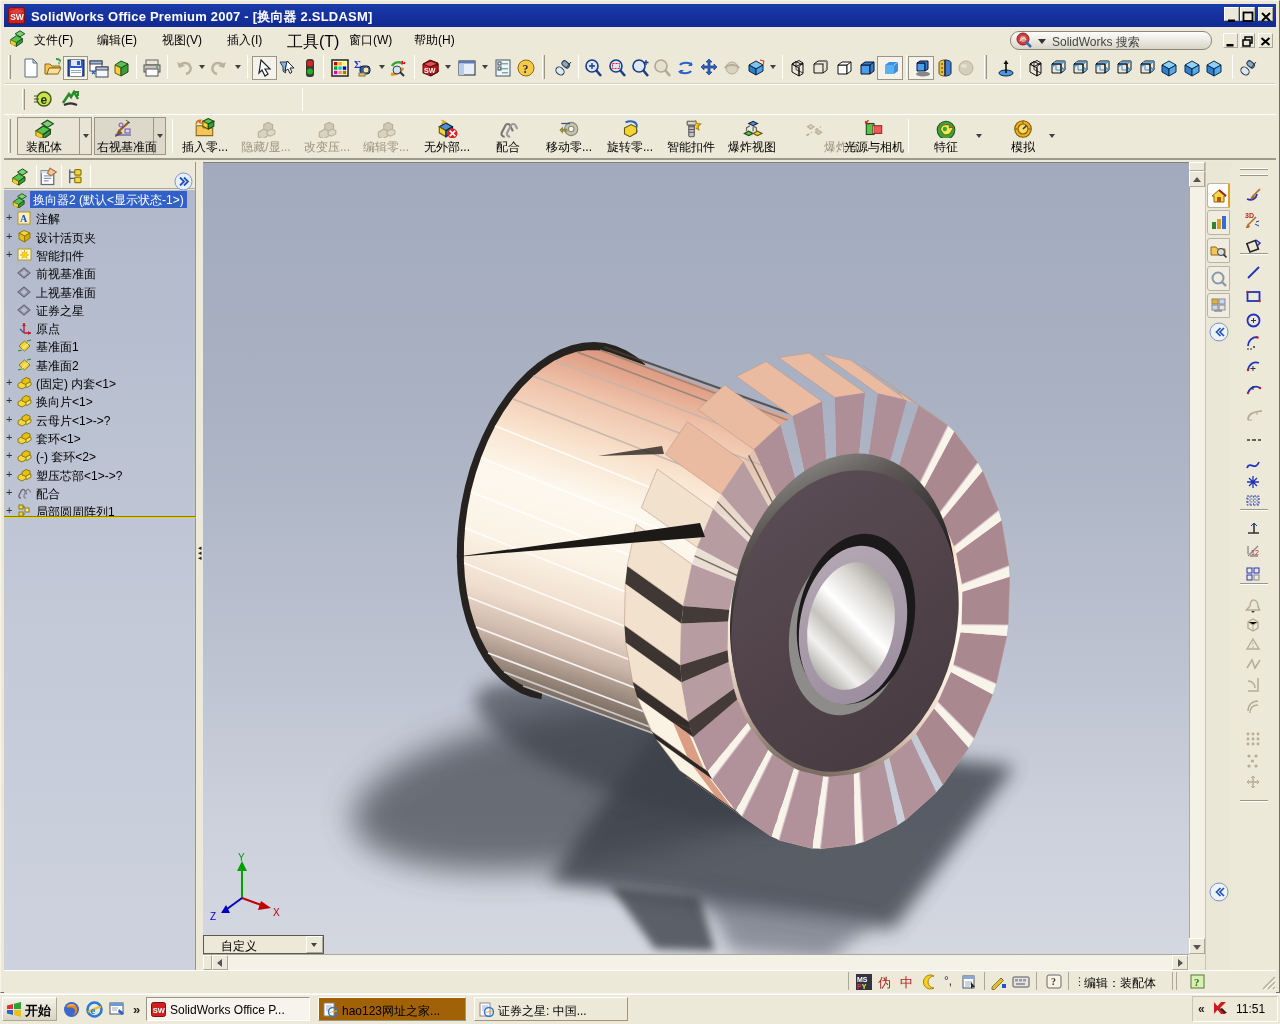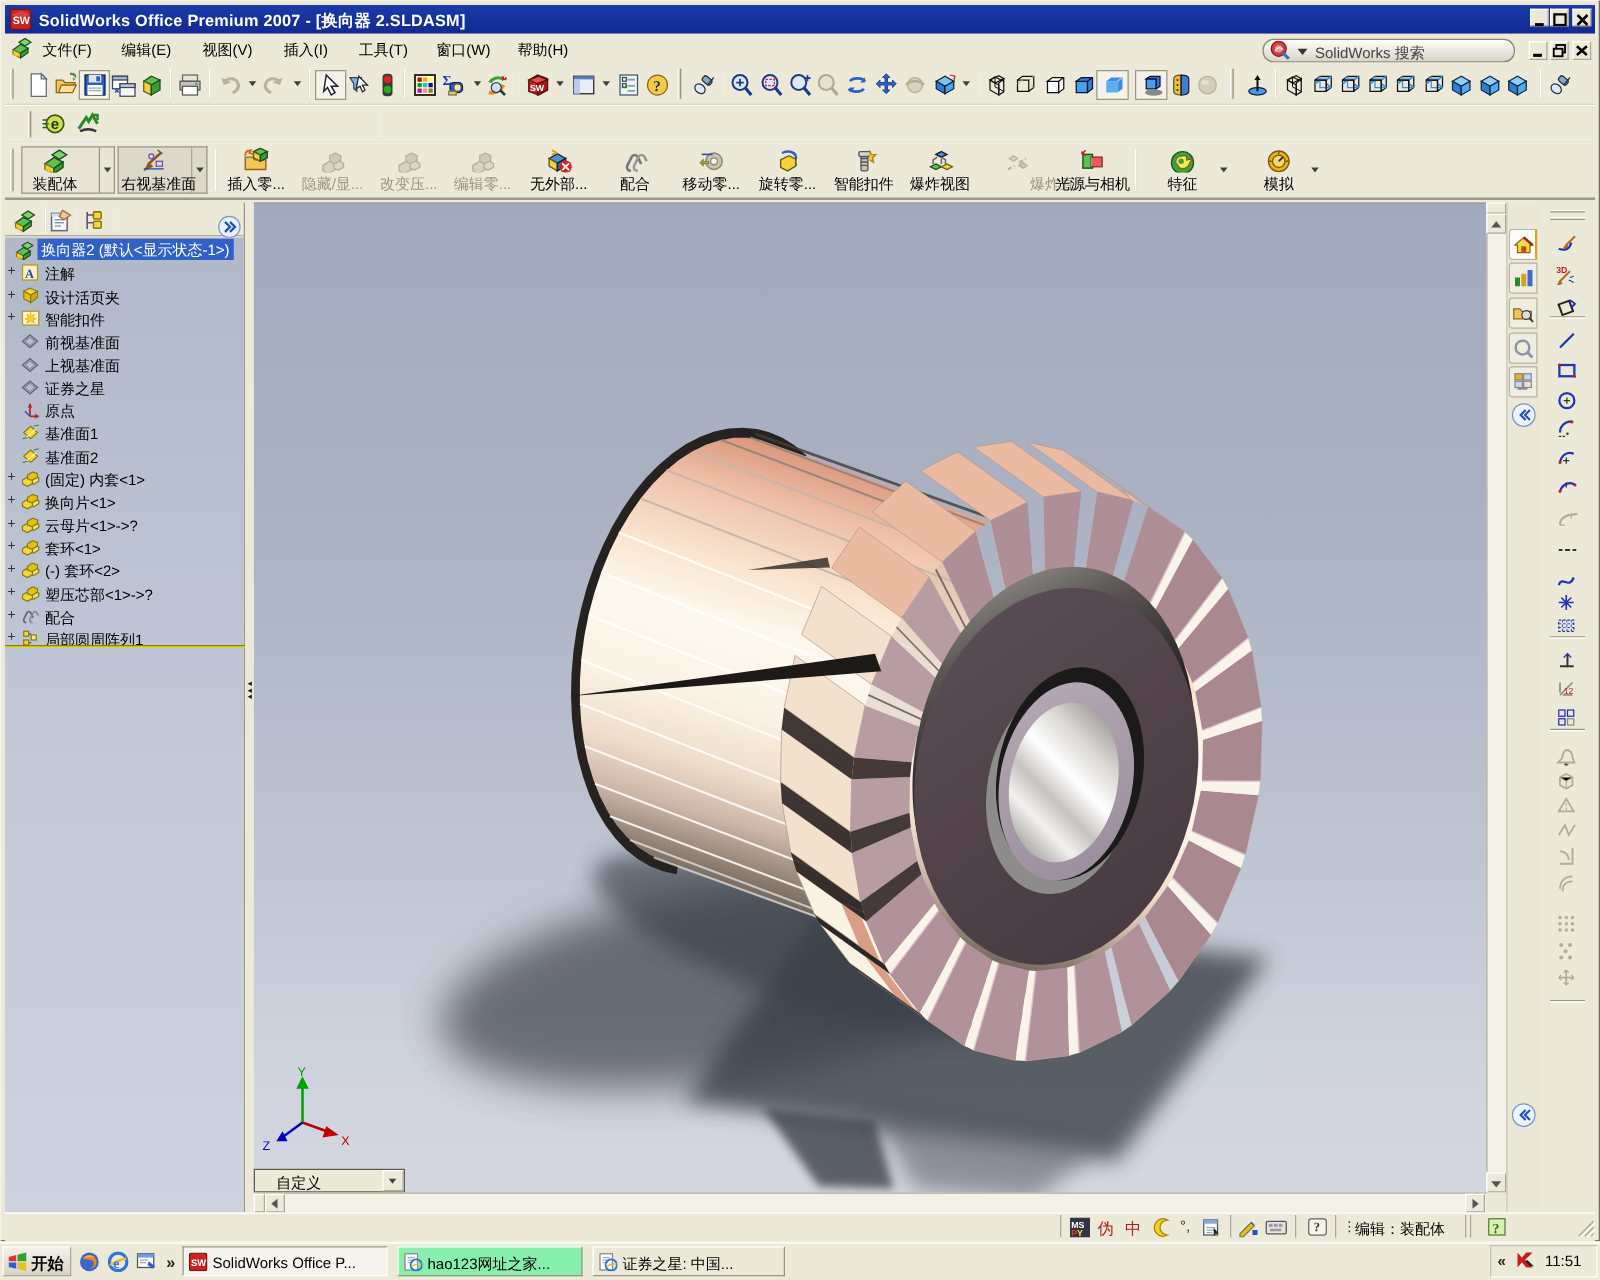--- a/index.html
+++ b/index.html
@@ -36,21 +36,21 @@
         <path d="M2 9l5 2.5v3L2 12z" fill="#f3d23a" stroke="#8a7a14" stroke-width="0.8"></path>
         <path d="M12 8l-5 3.5v3l5-3.5z" fill="#3a9e35" stroke="#1c4a1c" stroke-width="0.8"></path>
         <path d="M6 4l4-2.5 4 2.5-4 2.5z" fill="#7ad46f" stroke="#1c4a1c" stroke-width="0.8"></path>
         <path d="M2 12l3 2v-2.5z" fill="#e8c82a"></path>
       </g>
     </svg></div>
 <div class="abs" style="left:34px;top:32px;font-size:12px">文件(F)</div>
 <div class="abs" style="left:97px;top:32px;font-size:12px">编辑(E)</div>
 <div class="abs" style="left:162px;top:32px;font-size:12px">视图(V)</div>
 <div class="abs" style="left:227px;top:32px;font-size:12px">插入(I)</div>
-<div class="abs" style="left:287px;top:32px;font-size:12px">工具(T)</div>
+<div class="abs" style="left:287px;top:32px;font-size:16px">工具(T)</div>
 <div class="abs" style="left:349px;top:32px;font-size:12px">窗口(W)</div>
 <div class="abs" style="left:414px;top:32px;font-size:12px">帮助(H)</div>
 <div class="abs" style="left:1010px;top:31px;width:202px;height:19px;border:1px solid #8a887a;border-radius:9px;background:linear-gradient(180deg,#fdfdfb,#d8d5c8)"></div>
 <div class="abs" style="left:1016px;top:32px;width:17px;height:17px"><svg width="17" height="17" viewBox="0 0 17 17" style="">
       <circle cx="7" cy="7" r="6" fill="#d04040" stroke="#802020"></circle>
       <path d="M4 9c1-3 5-4 6-1" stroke="#fff" fill="none"></path>
       <path d="M10 10l5 5" stroke="#3a6ab8" stroke-width="2.5"></path>
       <circle cx="7" cy="7" r="3" fill="#e8e0d0" opacity="0.6"></circle>
     </svg></div>
 <div class="abs" style="left:1038px;top:39px;width:0;height:0;border-left:4px solid transparent;border-right:4px solid transparent;border-top:5px solid #333"></div>
@@ -1132,21 +1132,21 @@
       <path d="M3 7h6M3 9h5" stroke="#9ab"></path>
     </svg></div>
 <div class="abs" style="left:133px;top:1002px;font-size:13px;font-weight:bold;color:#222">»</div>
 <div class="abs" style="left:146px;top:997px;width:164px;height:24px;border:1px solid;border-color:#9a9681 #fff #fff #9a9681;background:#f6f4ec">
     <div style="position:absolute;left:4px;top:4px;width:15px;height:15px"><svg width="15" height="15" viewBox="0 0 15 15" style="">
         <rect x="0.5" y="0.5" width="14" height="14" rx="2" fill="#c22" stroke="#801010"></rect>
         <text x="1.8" y="11" font-size="7.5" font-weight="bold" fill="#fff" font-family="Liberation Sans">SW</text>
       </svg></div>
     <div style="position:absolute;left:23px;top:5px;font-size:12px;white-space:nowrap;overflow:hidden;width:136px">SolidWorks Office P...</div>
   </div>
-<div class="abs" style="left:318px;top:997px;width:148px;height:24px;border:1px solid;border-color:#fff #9a9681 #9a9681 #fff;background:#86efac">
+<div class="abs" style="left:318px;top:997px;width:148px;height:24px;border:1px solid;border-color:#fff #9a9681 #9a9681 #fff;background:#a16207">
     <div style="position:absolute;left:4px;top:4px;width:15px;height:15px"><svg width="15" height="15" viewBox="0 0 15 15" style="">
         <rect x="1" y="1" width="10" height="13" fill="#fff" stroke="#888"></rect>
         <path d="M3 4h6M3 6h6M3 8h4" stroke="#aab"></path>
         <circle cx="10" cy="10" r="4.5" fill="none" stroke="#2a78d8" stroke-width="1.5"></circle>
         <path d="M6 11c2-1 5-2 8-2" stroke="#e8b838" stroke-width="1.2" fill="none"></path>
       </svg></div>
     <div style="position:absolute;left:23px;top:5px;font-size:12px;white-space:nowrap;overflow:hidden;width:120px">hao123网址之家...</div>
   </div>
 <div class="abs" style="left:474px;top:997px;width:154px;height:24px;border:1px solid;border-color:#fff #9a9681 #9a9681 #fff;background:#ece9d8">
     <div style="position:absolute;left:4px;top:4px;width:15px;height:15px"><svg width="15" height="15" viewBox="0 0 15 15" style="">

